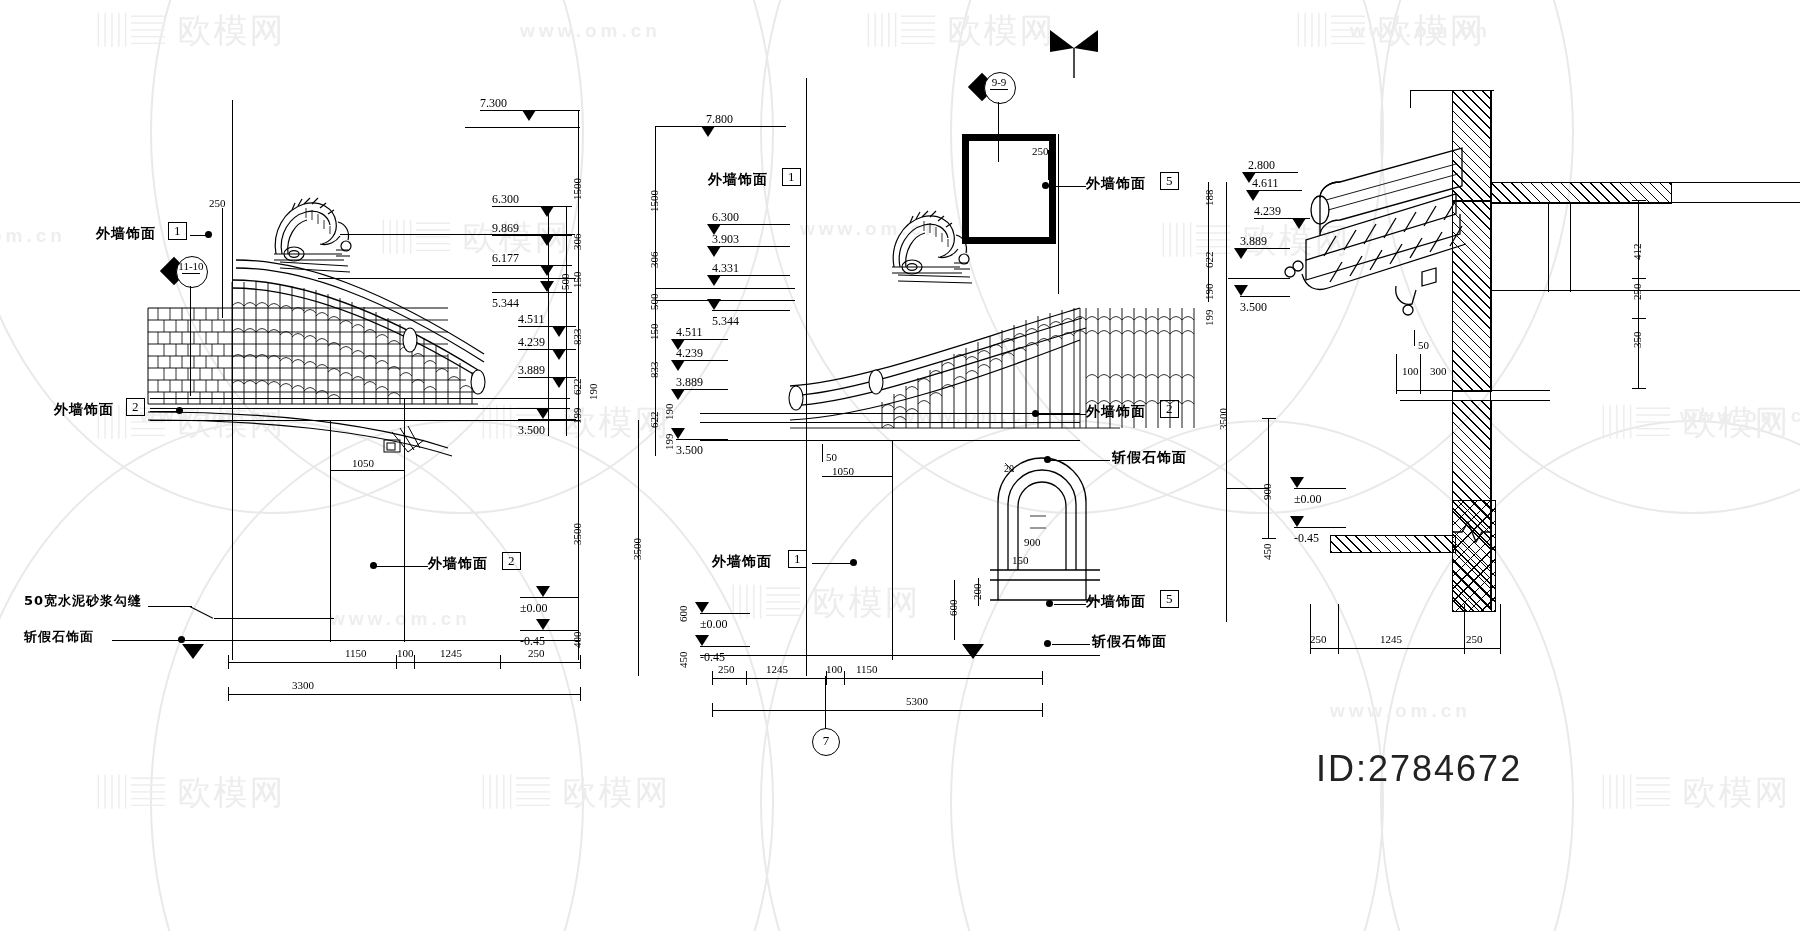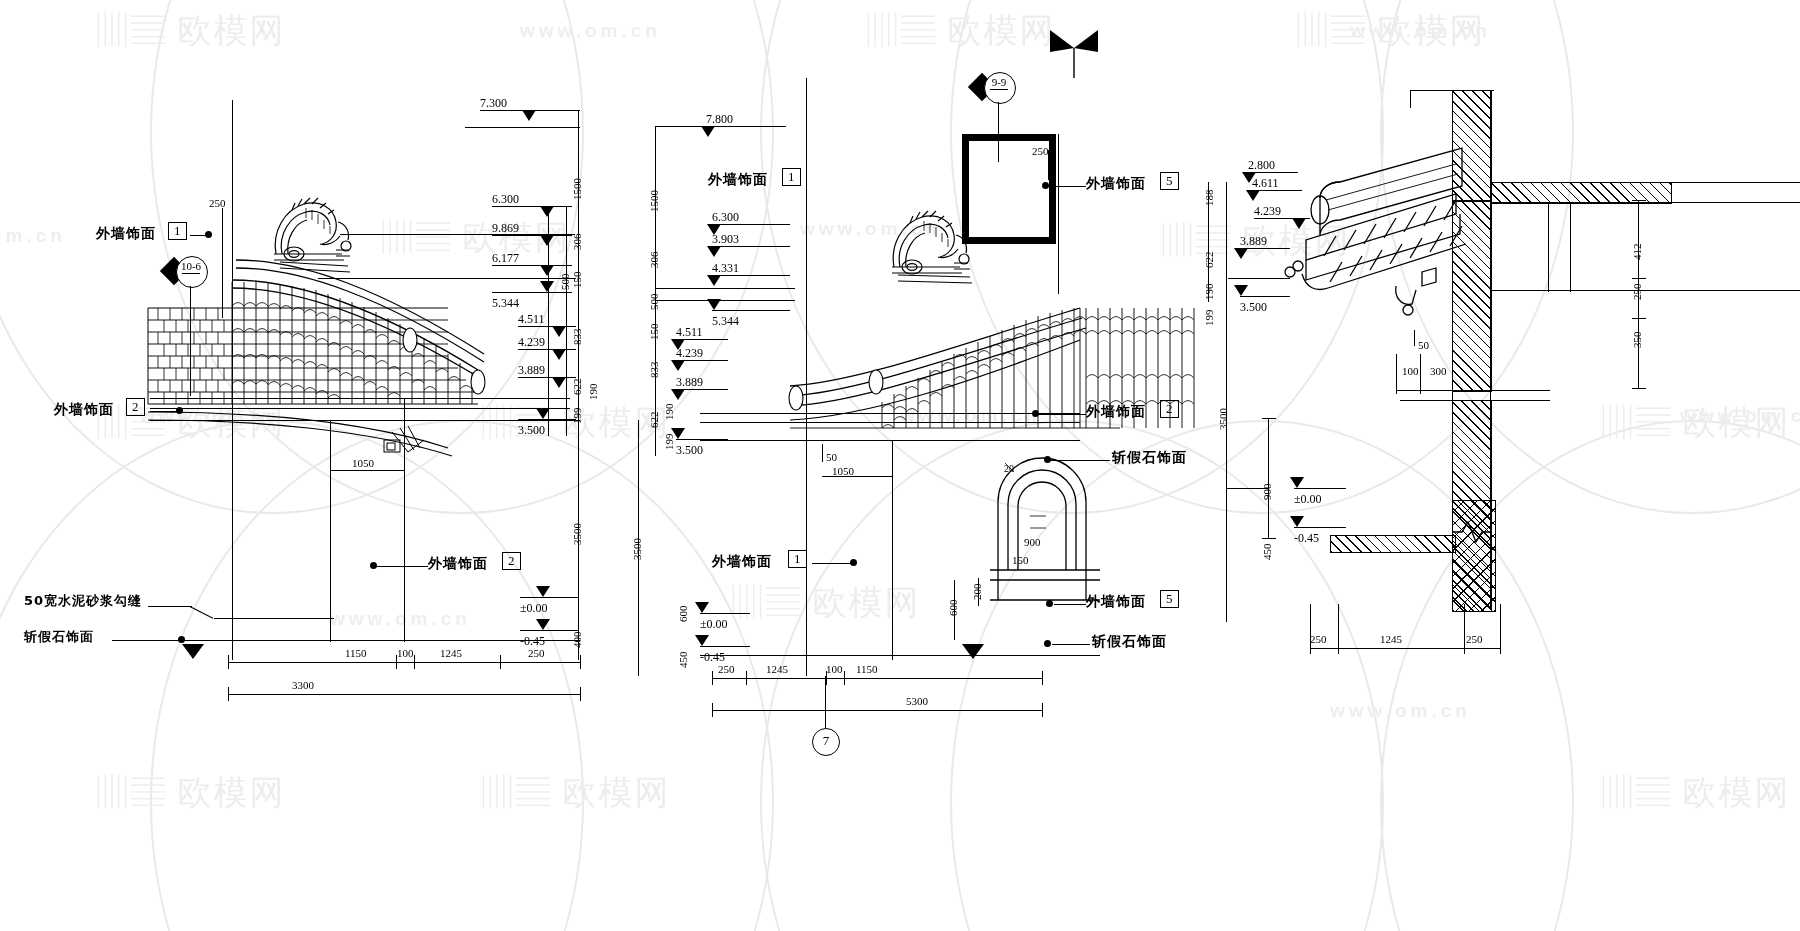--- a/index.html
+++ b/index.html
@@ -316,21 +316,21 @@
         <path d="M18,70 L86,74 M18,76 L88,80"></path>
       </g>
       <g stroke="#000" stroke-width="0.8" fill="none">
         <path d="M44,16 l0,10 M50,18 l0,10 M56,22 l0,10 M62,28 l0,9 M68,34 l0,8"></path>
       </g>
     </svg>
 
     <div class="bub" style="left:164px;top:256px;">
       <div class="dia"></div>
       <div class="circ"></div>
-      <div class="txt">10-6</div>
+      <div class="txt">11-10</div>
       <div class="bar"></div>
     </div>
     <div class="ln v" style="left:190px;top:286px;height:110px;"></div>
 
     <div class="elev" style="left:480px;top:110px;">
       <span class="t">7.300</span>
       <div class="rule" style="width:100px;"></div>
         <div class="tri" style="left:42px;"></div>
     </div>
     <div class="ln h" style="left:465px;top:127px;width:115px;"></div>
@@ -938,14 +938,15 @@
     <div class="ln h" style="left:1310px;top:648px;width:190px;"></div>
     <div class="ln v" style="left:1310px;top:604px;height:50px;"></div>
     <div class="ln v" style="left:1338px;top:604px;height:50px;"></div>
     <div class="ln v" style="left:1464px;top:604px;height:50px;"></div>
     <div class="ln v" style="left:1500px;top:604px;height:50px;"></div>
     <div class="dim" style="left:1310px;top:634px;">250</div>
     <div class="dim" style="left:1380px;top:634px;">1245</div>
     <div class="dim" style="left:1466px;top:634px;">250</div>
   </div>
 
+  <div id="id-text">ID:2784672</div>
 
 </div>
 
 </body></html>

